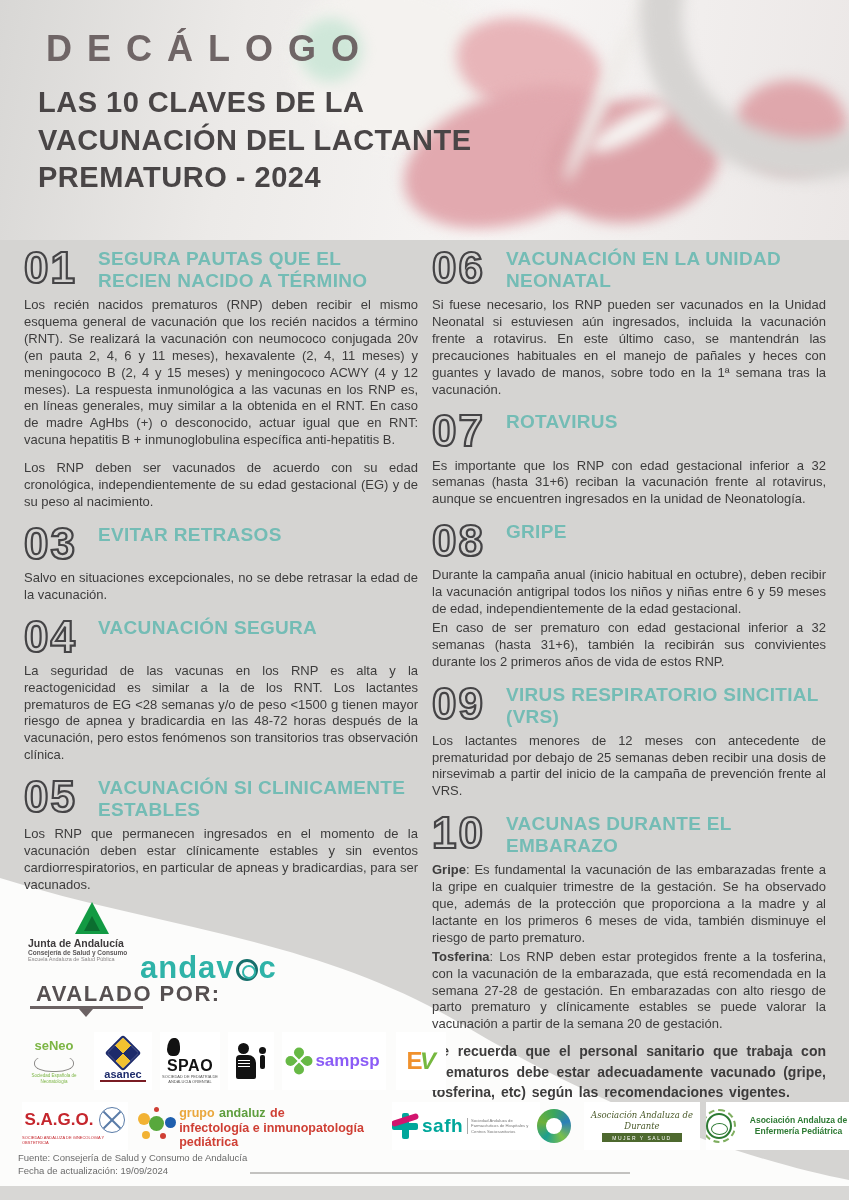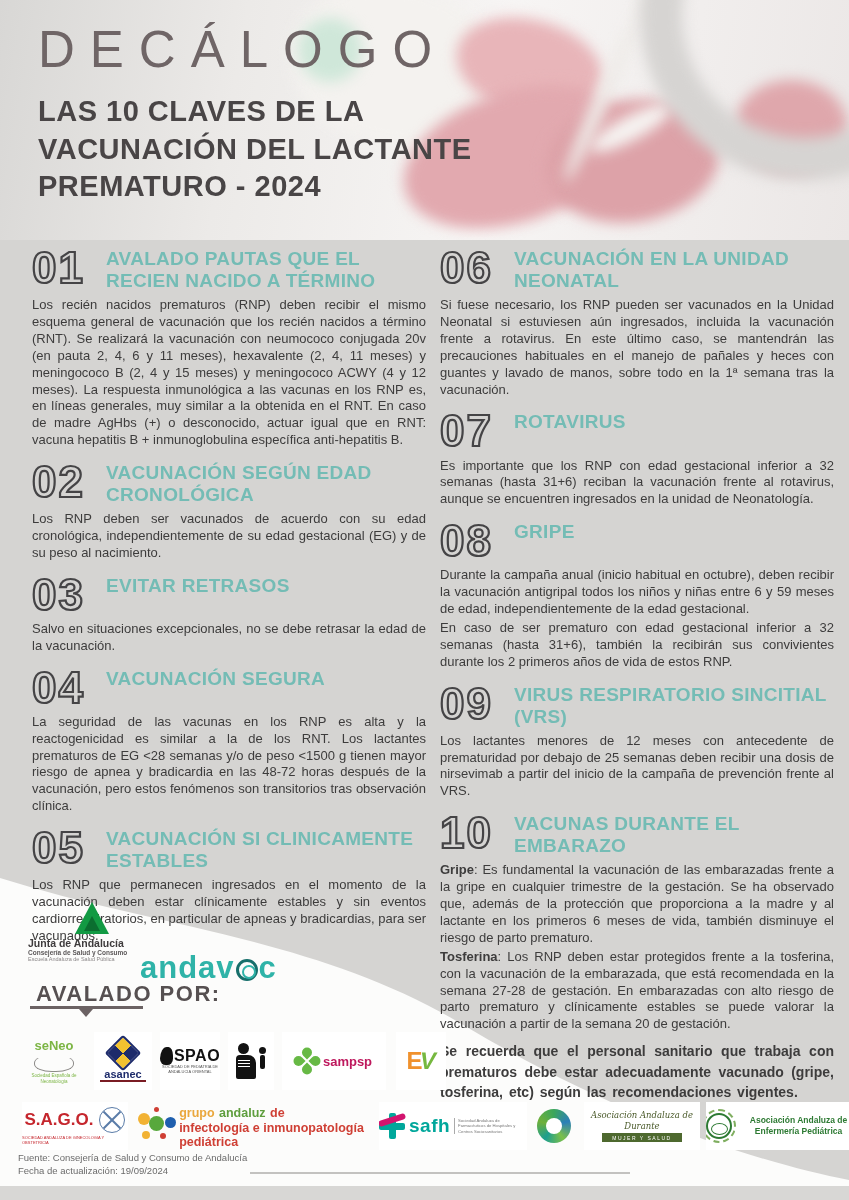--- a/index.html
+++ b/index.html
@@ -13,26 +13,26 @@
   .b-diaper{left:290px;top:-15px;width:210px;height:160px;background:#f4f2ef;transform:rotate(12deg);}
   .b-mint{left:298px;top:18px;width:64px;height:64px;background:#cfe7d9;}
   .b-hand{left:455px;top:20px;width:150px;height:95px;background:#e8b5b9;transform:rotate(15deg);}
   .b-leg1{left:400px;top:92px;width:230px;height:130px;background:#e2a9af;transform:rotate(-18deg);}
   .b-leg2{left:545px;top:100px;width:175px;height:122px;background:#dda2a8;transform:rotate(-10deg);}
   .b-foot{left:735px;top:80px;width:112px;height:92px;background:#dfa7ac;}
   .b-band{left:585px;top:116px;width:92px;height:24px;background:#f6f4f2;transform:rotate(-28deg);filter:blur(3px);}
   .b-tape{left:598px;top:-10px;width:16px;height:200px;background:#efece9;transform:rotate(24deg);filter:blur(3px);}
   .b-ring{left:640px;top:-150px;width:330px;height:330px;border:42px solid #d6d4d2;background:transparent;filter:blur(4px);box-sizing:border-box;}
   .title-block{position:absolute;left:38px;top:20px;z-index:2;}
-  .main-title{margin:0;font-size:51px;font-weight:400;letter-spacing:15px;color:#6f6566;}
+  .main-title{margin:8px;font-size:36px;font-weight:700;letter-spacing:15px;color:#6f6566;}
   .subtitle{margin-top:14px;}
   .subtitle span{display:block;font-size:29px;font-weight:600;line-height:1.30;color:#494546;letter-spacing:0.5px;}
 
   
-  .content{position:absolute;top:246px;left:32px;width:801px;display:flex;gap:14px;z-index:2;}
+  .content{position:absolute;top:246px;left:24px;width:801px;display:flex;gap:14px;z-index:2;}
   .col{width:394px;flex:0 0 394px;}
   .sec{margin-bottom:11px;}
   .sec-head{display:flex;align-items:flex-start;gap:14px;margin-bottom:5px;}
   .num{flex:0 0 60px;width:60px;font-size:44px;line-height:0.98;font-weight:800;letter-spacing:2px;color:#454446;}
   @supports (-webkit-text-stroke: 2px #000){
     .num{color:transparent;-webkit-text-stroke:2.2px #454446;}
   }
   .sec-title{margin:0;padding-top:2px;font-size:19px;line-height:1.16;font-weight:800;
              color:#74bcb5;letter-spacing:0.3px;}
   .sec-text{margin:0;font-size:13px;line-height:1.3;text-align:justify;color:#3d3c3c;}
@@ -76,42 +76,42 @@
   .seneo-baby{width:38px;height:16px;border:1.5px solid #8d8b89;border-radius:50% 50% 45% 45%;border-top-color:transparent;margin:1px 0;}
   .seneo-sub{font-size:4.5px;color:#7cb544;text-align:center;line-height:1.2;}
   
   .asanec{left:94px;width:58px;}
   .asanec-star{width:22px;height:22px;transform:rotate(45deg);border-radius:3px;
      background:repeating-conic-gradient(#1d2b6b 0 25%,#f2c230 0 50%);border:2px solid #1d2b6b;}
   .asanec-word{font-size:11px;font-weight:800;color:#1d2b6b;margin-top:2px;}
   .asanec-line{width:46px;height:2px;background:#7a1c24;}
   
   .spao{left:160px;width:60px;}
-  .spao-top{display:flex;align-items:center;gap:1px;}
+  .spao-top{display:flex;align-items:flex-start;gap:1px;flex-direction:column;}
   .spao-icon{width:13px;height:18px;background:#121212;border-radius:60% 40% 50% 50%/75% 55% 40% 40%;}
   .spao-word{font-size:16px;font-weight:900;color:#121212;letter-spacing:0.5px;}
   .spao-sub{font-size:4px;color:#555;text-align:center;line-height:1.2;}
   
   .picto{left:228px;width:46px;}
   .picto-wrap{position:relative;width:30px;height:36px;}
   .picto-head{position:absolute;left:2px;top:0;width:11px;height:11px;border-radius:50%;background:#121212;}
   .picto-body{position:absolute;left:0;top:12px;width:20px;height:24px;background:#121212;border-radius:4px 8px 2px 2px;}
   .picto-lines{position:absolute;left:2px;top:17px;width:12px;height:8px;
      background:repeating-linear-gradient(#fff 0 1px,transparent 1px 3px);}
   .picto-chead{position:absolute;right:0;top:4px;width:7px;height:7px;border-radius:50%;background:#121212;}
   .picto-cbody{position:absolute;right:1px;top:12px;width:5px;height:14px;background:#121212;border-radius:2px;}
   
   .sampsp{left:282px;width:104px;flex-direction:row;gap:5px;}
   .clover{position:relative;width:22px;height:22px;transform:rotate(45deg);}
   .clover i{position:absolute;width:10px;height:10px;background:#67b945;border-radius:50% 50% 50% 0;}
   .clover i:nth-child(1){left:0;top:0;transform:rotate(-90deg);}
   .clover i:nth-child(2){right:0;top:0;}
   .clover i:nth-child(3){left:0;bottom:0;transform:rotate(180deg);}
   .clover i:nth-child(4){right:0;bottom:0;transform:rotate(90deg);}
-  .sampsp-word{font-size:13px;font-weight:900;color:#be185d;}
+  .sampsp-word{font-size:17px;font-weight:900;color:#8b5cf6;}
   
   .ev{left:396px;width:50px;flex-direction:row;}
   .ev-e{font-size:24px;font-weight:900;color:#f0912d;}
   .ev-v{font-size:24px;font-weight:900;color:#76b83f;margin-left:-3px;transform:skewX(-12deg);}
   
   .sago{left:22px;width:106px;}
   .sago-top{display:flex;align-items:center;gap:6px;}
   .sago-word{font-size:17px;font-weight:900;color:#c5262d;}
   .sago-circ{width:24px;height:24px;border-radius:50%;border:1.5px solid #5a7ca8;position:relative;overflow:hidden;}
   .sago-circ::before,.sago-circ::after{content:"";position:absolute;left:-2px;top:11px;width:28px;height:1.5px;background:#5a7ca8;}
@@ -126,21 +126,21 @@
   .d-g{left:11px;top:9px;width:15px;height:15px;background:#58a83c;}
   .d-r1{left:16px;top:0;width:5px;height:5px;background:#cf3f34;}
   .d-r2{left:22px;top:26px;width:6px;height:6px;background:#cf3f34;}
   .d-b{left:27px;top:10px;width:11px;height:11px;background:#1f5fae;}
   .d-y2{left:4px;top:24px;width:8px;height:8px;background:#f2b233;}
   .grupo-text{text-align:left;line-height:1.12;}
   .g-or{color:#eaa73c;font-weight:800;font-size:12.5px;}
   .g-gr{color:#5f9e3e;font-weight:800;font-size:12.5px;}
   .g-rd{color:#cf3f34;font-weight:800;font-size:12.5px;}
   
-  .safh{left:379px;width:148px;flex-direction:row;gap:4px;}
+  .safh{left:392px;width:148px;flex-direction:row;gap:4px;}
   .safh-cross{position:relative;width:26px;height:26px;flex:0 0 26px;}
   .safh-cross::before{content:"";position:absolute;left:10px;top:0;width:7px;height:26px;background:#00a79b;border-radius:2px;}
   .safh-cross::after{content:"";position:absolute;left:0;top:10px;width:26px;height:7px;background:#00a79b;border-radius:2px;}
   .safh-sw{position:absolute;left:-1px;top:4px;width:28px;height:6px;background:#d2146e;transform:rotate(-18deg);border-radius:3px;z-index:1;}
   .safh-word{font-size:19px;font-weight:800;color:#00a79b;letter-spacing:0.5px;}
   .safh-sub{font-size:4.2px;color:#777;text-align:left;line-height:1.25;border-left:1px solid #aaa;padding-left:3px;}
   
   .circlelogo{left:532px;width:44px;background:transparent;}
   .circlelogo-ring{width:34px;height:34px;border-radius:50%;position:relative;
      background:conic-gradient(#3aa65c,#2c7fb8,#7cc04a,#1d9e8f,#6fb03a,#3aa65c);}
@@ -183,30 +183,26 @@
       <span>PREMATURO - 2024</span>
     </div>
   </div>
 
   <div class="content">
     <div class="col">
 
       <section class="sec">
         <div class="sec-head">
           <div class="num">01</div>
-          <h3 class="sec-title">AVALADO PAUTAS QUE EL RECIEN NACIDO A TÉRMINO</h3>
+          <h3 class="sec-title">SEGURA PAUTAS QUE EL RECIEN NACIDO A TÉRMINO</h3>
         </div>
         <p class="sec-text">Los recién nacidos prematuros (RNP) deben recibir el mismo esquema general de vacunación que los recién nacidos a término (RNT). Se realizará la vacunación con neumococo conjugada 20v (en pauta 2, 4, 6 y 11 meses), hexavalente (2, 4, 11 meses) y meningococo B (2, 4 y 15 meses) y meningococo ACWY (4 y 12 meses). La respuesta inmunológica a las vacunas en los RNP es, en líneas generales, muy similar a la obtenida en el RNT. En caso de madre AgHbs (+) o desconocido, actuar igual que en RNT: vacuna hepatitis B + inmunoglobulina específica anti-hepatitis B.</p>
       </section>
 
       <section class="sec">
-        <div class="sec-head">
-          <div class="num">02</div>
-          <h3 class="sec-title">VACUNACIÓN SEGÚN EDAD CRONOLÓGICA</h3>
-        </div>
         <p class="sec-text">Los RNP deben ser vacunados de acuerdo con su edad cronológica, independientemente de su edad gestacional (EG) y de su peso al nacimiento.</p>
       </section>
 
       <section class="sec">
         <div class="sec-head">
           <div class="num">03</div>
           <h3 class="sec-title">EVITAR RETRASOS</h3>
         </div>
         <p class="sec-text">Salvo en situaciones excepcionales, no se debe retrasar la edad de la vacunación.</p>
       </section>

